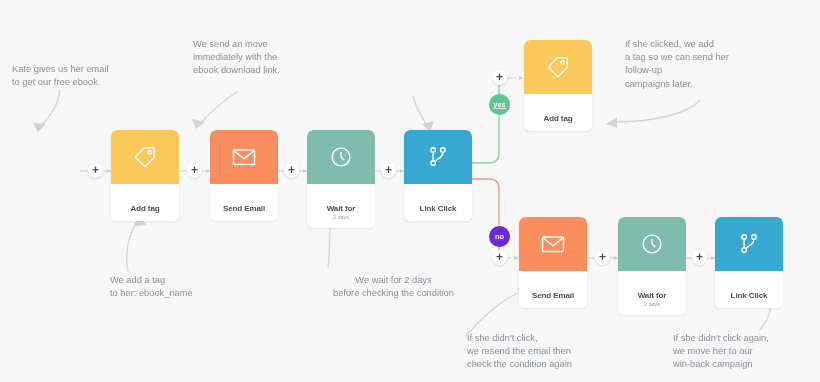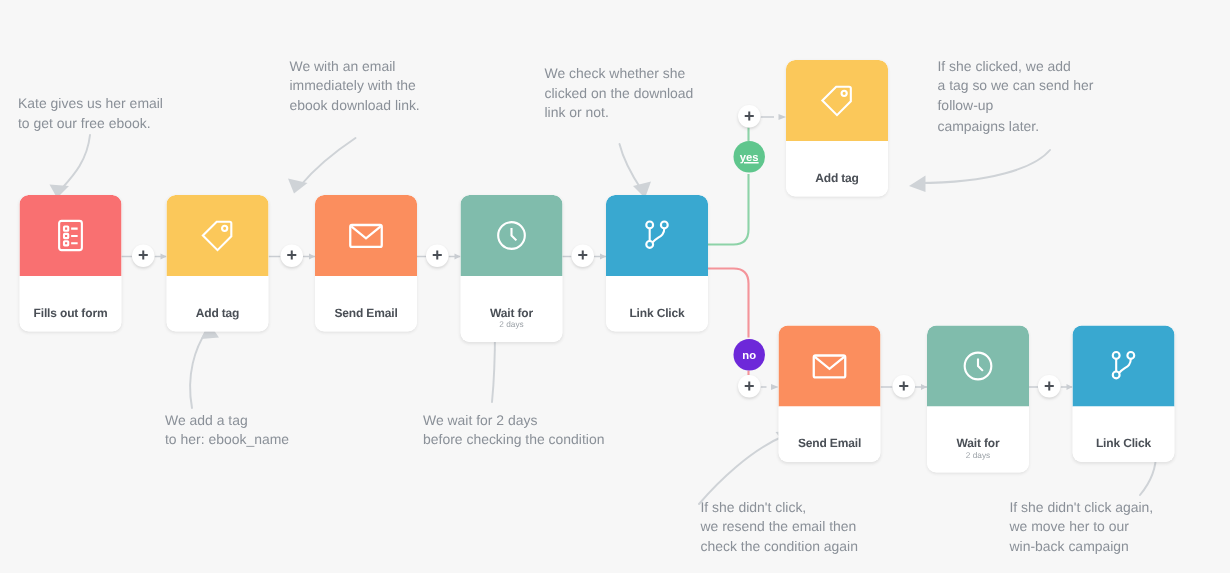--- a/index.html
+++ b/index.html
@@ -166,36 +166,20 @@
       <polygon points="196,129 205,122 192,119"></polygon>
       <polygon points="430,132 434,121 422,124"></polygon>
       <polygon points="606,124 617,117 617,128"></polygon>
       <polygon points="139,215 134,226 146,225"></polygon>
       <polygon points="330,215 325,226 337,226"></polygon>
       <polygon points="529,287 517,288 524,297"></polygon>
       <polygon points="756,271 752,283 764,280"></polygon>
     </g>
   </svg>
 
-  <div class="card" style="left:13px; top:130px;">
-    <div class="top" style="background:#F97071;">
-      <svg width="26" height="26" viewBox="0 0 24 24" fill="none" stroke="#fff" stroke-width="1.3">
-        <rect x="5" y="3" width="14" height="18" rx="1.5"></rect>
-        <rect x="8" y="6.5" width="2.6" height="2.6" rx="0.4"></rect>
-        <rect x="8" y="11" width="2.6" height="2.6" rx="0.4"></rect>
-        <rect x="8" y="15.5" width="2.6" height="2.6" rx="0.4"></rect>
-        <line x1="12.4" y1="7.8" x2="16.4" y2="7.8"></line>
-        <line x1="12.4" y1="12.3" x2="16.4" y2="12.3"></line>
-        <line x1="12.4" y1="16.8" x2="16.4" y2="16.8"></line>
-      </svg>
-    </div>
-    <div class="body">
-      <div class="title">Fills out form</div>
-    </div>
-  </div>
 
   <div class="plus" style="left:88px; top:163px;">
     <span>+</span>
   </div>
 
   <div class="card" style="left:111px; top:130px;">
     <div class="top" style="background:#FBC85A;">
       <svg width="26" height="26" viewBox="0 0 24 24" fill="none" stroke="#fff" stroke-width="1.3">
         <path d="M11.5 3.5 H19.5 a1 1 0 0 1 1 1 V12.5 L12 21 L3 12 Z"></path>
         <circle cx="16.4" cy="7.6" r="1.6"></circle>
@@ -330,37 +314,34 @@
       </svg>
     </div>
     <div class="body">
       <div class="title">Link Click</div>
     </div>
   </div>
 
   <div class="note" style="left:12px; top:47px; width:160px;margin-top:16px;">Kate gives us her email
 to get our free ebook.</div>
 
-  <div class="note" style="left:193px; top:38px; width:130px;">We with an email
+  <div class="note" style="left:193px; top:38px; width:130px;">We send an move
 immediately with the
 ebook download link.</div>
 
-  <div class="note" style="left:363px; top:43px; width:130px;">We check whether she
-clicked on the download
-link or not.</div>
 
   <div class="note" style="left:110px; top:274px; width:150px;">We add a tag
 to her: ebook_name</div>
 
   <div class="note" style="left:625px; top:38px; width:170px;">If she clicked, we add
 a tag so we can send her
 follow-up
 campaigns later.</div>
 
-  <div class="note" style="left:282px; top:274px; width:165px;">We wait for 2 days
+  <div class="note" style="left:311px; top:274px; width:165px;text-align:center;">We wait for 2 days
 before checking the condition</div>
 
   <div class="note" style="left:467px; top:332px; width:180px;">If she didn't click,
 we resend the email then
 check the condition again</div>
 
   <div class="note" style="left:673px; top:332px; width:150px;">If she didn't click again,
 we move her to our
 win-back campaign</div>
 

